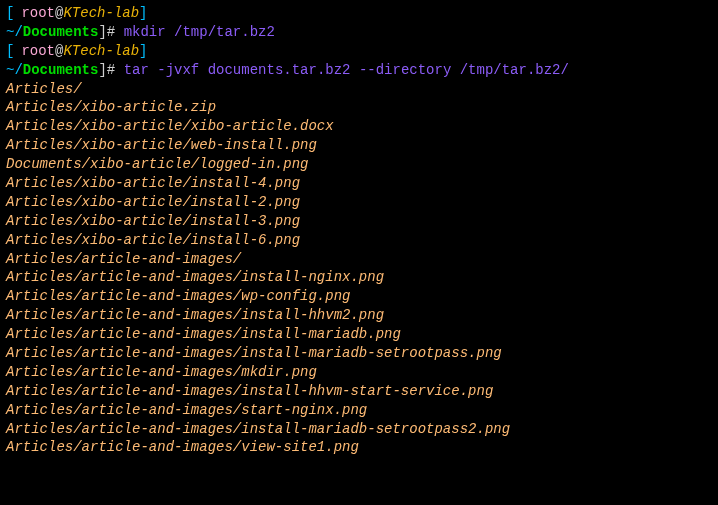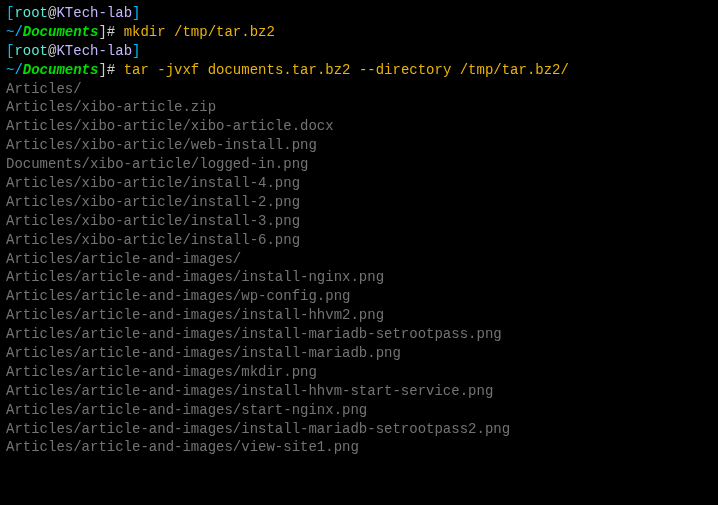--- a/index.html
+++ b/index.html
@@ -15,28 +15,28 @@
       padding: 4px 6px;
       width: 718px;
       height: 505px;
       overflow: hidden;
       color: #d0d0d0;
     }
     .line {
       white-space: pre;
     }
     .bracket { color: #00bfff; }
-    .user { color: #5eead4; }
+    .user { color: #f9a8d4; margin-left: 7px; }
     .at { color: #d0d0d0; }
-    .host { color: #c4b5fd; }
+    .host { color: #eab308; font-style: italic; }
     .tilde { color: #00bfff; }
-    .path { color: #00dd00; font-weight: bold; font-style: italic; }
+    .path { color: #00dd00; font-weight: bold; }
     .hash { color: #d0d0d0; }
-    .cmd { color: #eab308; }
-    .output { color: #737373; }
+    .cmd { color: #8b5cf6; }
+    .output { color: #fdba74; font-style: italic; }
   </style>
 </head>
 <body>
 
 <div>
   <div class="line"><span class="bracket">[</span><span class="user">root</span><span class="at">@</span><span class="host">KTech-lab</span><span class="bracket">]</span></div>
   <div class="line"><span class="tilde">~/</span><span class="path">Documents</span><span class="hash">]#</span><span class="cmd"> mkdir /tmp/tar.bz2</span></div>
   <div class="line"><span class="bracket">[</span><span class="user">root</span><span class="at">@</span><span class="host">KTech-lab</span><span class="bracket">]</span></div>
   <div class="line"><span class="tilde">~/</span><span class="path">Documents</span><span class="hash">]#</span><span class="cmd"> tar -jvxf documents.tar.bz2 --directory /tmp/tar.bz2/</span></div>
   <div id="output-container">
@@ -46,21 +46,21 @@
       <div class="line output">Articles/xibo-article/web-install.png</div>
       <div class="line output">Documents/xibo-article/logged-in.png</div>
       <div class="line output">Articles/xibo-article/install-4.png</div>
       <div class="line output">Articles/xibo-article/install-2.png</div>
       <div class="line output">Articles/xibo-article/install-3.png</div>
       <div class="line output">Articles/xibo-article/install-6.png</div>
       <div class="line output">Articles/article-and-images/</div>
       <div class="line output">Articles/article-and-images/install-nginx.png</div>
       <div class="line output">Articles/article-and-images/wp-config.png</div>
       <div class="line output">Articles/article-and-images/install-hhvm2.png</div>
+      <div class="line output">Articles/article-and-images/install-mariadb.png</div>
       <div class="line output">Articles/article-and-images/install-mariadb-setrootpass.png</div>
-      <div class="line output">Articles/article-and-images/install-mariadb.png</div>
       <div class="line output">Articles/article-and-images/mkdir.png</div>
       <div class="line output">Articles/article-and-images/install-hhvm-start-service.png</div>
       <div class="line output">Articles/article-and-images/start-nginx.png</div>
       <div class="line output">Articles/article-and-images/install-mariadb-setrootpass2.png</div>
       <div class="line output">Articles/article-and-images/view-site1.png</div>
     </div>
 </div>
 
 </body></html>

